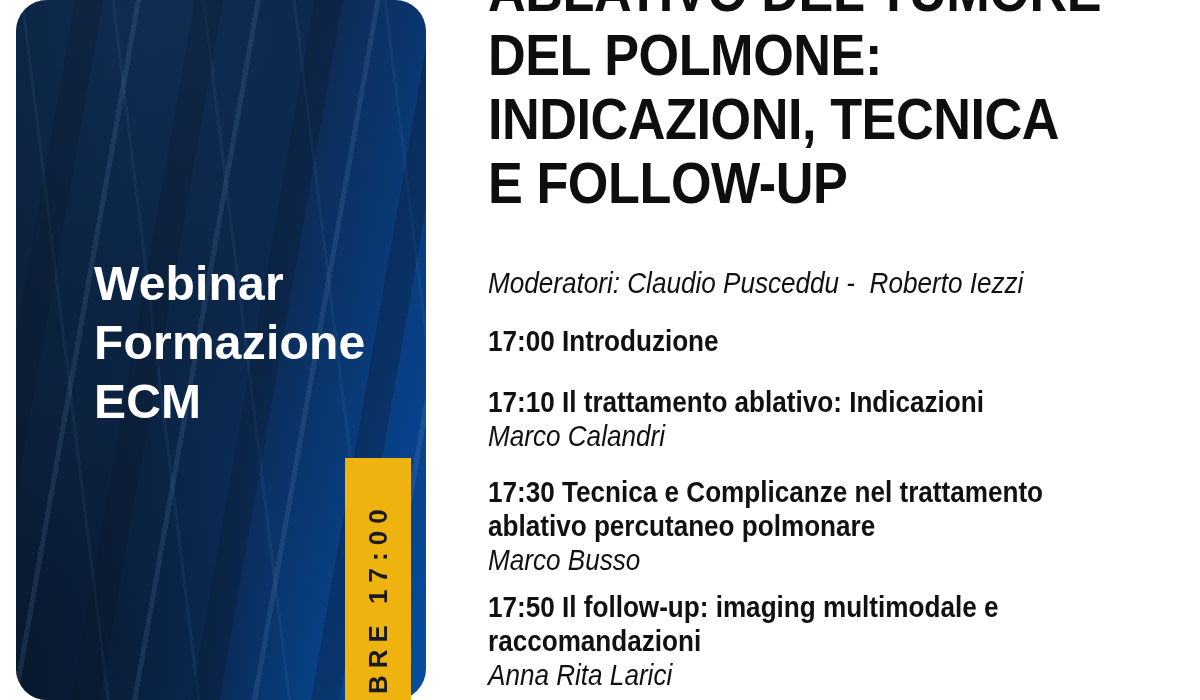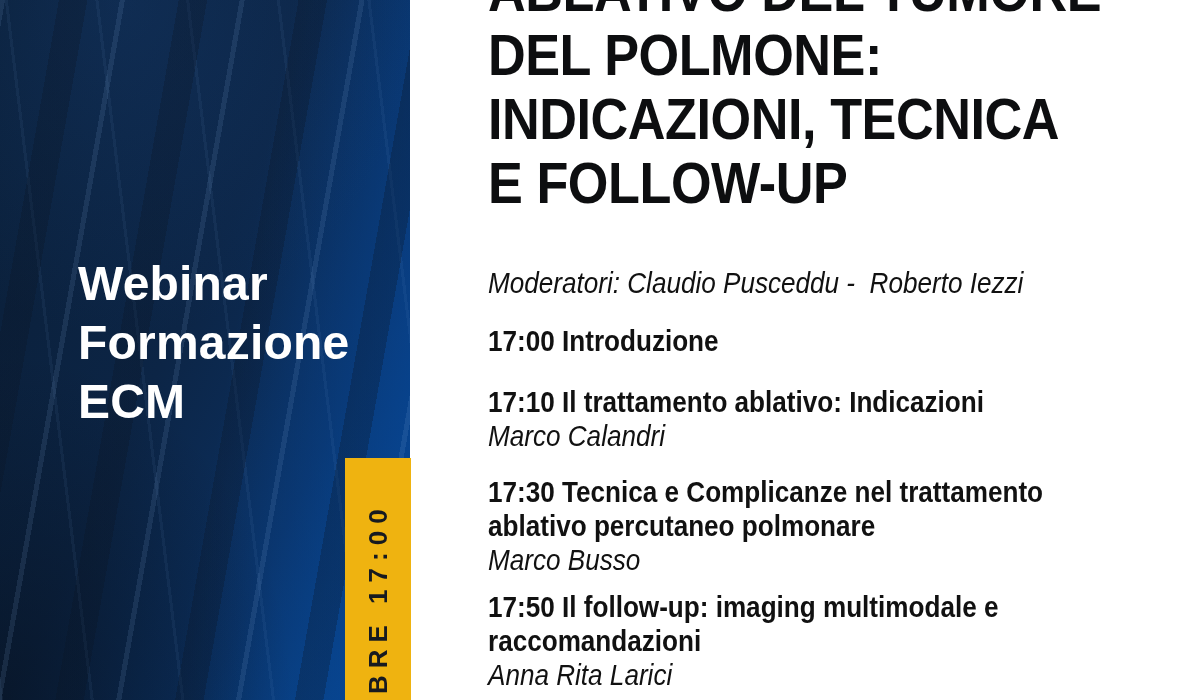--- a/index.html
+++ b/index.html
@@ -7,25 +7,26 @@
     position:relative;
     width:1200px;height:700px;
     background:#ffffff;
     overflow:hidden;
     font-family:"Liberation Sans", sans-serif;
     margin:0 auto;
   }
 
   
   .left-panel{
-    position:absolute;left:0;top:0;width:410px;height:700px;
+    position:absolute;left:16px;top:0;width:410px;height:700px;
     background:
       linear-gradient(100deg, rgba(10,25,45,0) 55%, rgba(7,70,150,0.75) 92%, rgba(5,80,165,0.9) 100%),
       linear-gradient(115deg, #0a1e36 0%, #0c2546 45%, #0b3060 72%, #074a94 100%);
     overflow:hidden;
+    border-radius:31px;
   }
   .xray-texture{
     position:absolute;inset:0;
     background:
       repeating-linear-gradient(100deg,
         rgba(140,180,230,0.12) 0 5px,
         rgba(0,0,0,0) 5px 58px,
         rgba(10,20,35,0.28) 58px 86px,
         rgba(0,0,0,0) 86px 118px),
       repeating-linear-gradient(83deg,

